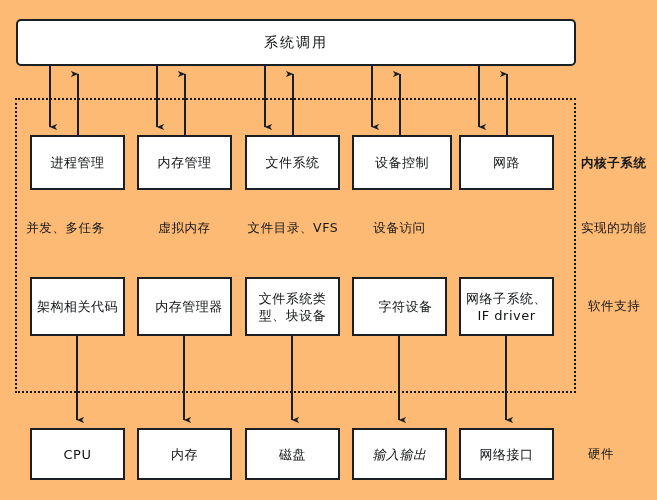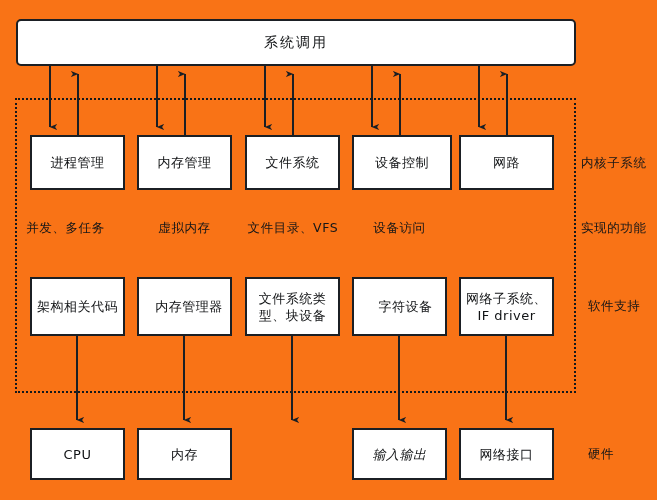--- a/index.html
+++ b/index.html
@@ -8,21 +8,21 @@
     background: #ffffff;
   }
   body {
     font-family: "DejaVu Sans", "Liberation Sans", sans-serif;
     color: #1a1a1a;
   }
   #canvas {
     position: relative;
     width: 657px;
     height: 500px;
-    background: #f97316;
+    background: #fdba74;
     overflow: hidden;
   }
   .box {
     position: absolute;
     box-sizing: border-box;
     border: 2px solid #1b1f24;
     background: #ffffff;
     display: flex;
     align-items: center;
     justify-content: center;
@@ -163,28 +163,31 @@
   <div class="box" style="left:459px; top:277px; width:95px; height:59px;">
     <span class="lbl-inner">网络子系统、IF driver</span>
   </div>
 
   <div class="box" style="left:30px; top:428px; width:95px; height:52px;">
     <span class="lbl-inner">CPU</span>
   </div>
   <div class="box" style="left:137px; top:428px; width:95px; height:52px;">
     <span class="lbl-inner">内存</span>
   </div>
+  <div class="box" style="left:245px; top:428px; width:95px; height:52px;">
+    <span class="lbl-inner">磁盘</span>
+  </div>
   <div class="box" style="left:352px; top:428px; width:95px; height:52px;font-style:italic;">
     <span class="lbl-inner">输入输出</span>
   </div>
   <div class="box" style="left:459px; top:428px; width:95px; height:52px;">
     <span class="lbl-inner">网络接口</span>
   </div>
 
-  <div class="side-label" style="left:581px; top:155px;">
+  <div class="side-label" style="left:581px; top:155px;font-weight:bold;">
     <span>内核子系统</span>
   </div>
   <div class="side-label" style="left:581px; top:220px;">
     <span>实现的功能</span>
   </div>
   <div class="side-label" style="left:588px; top:298px;">
     <span>软件支持</span>
   </div>
   <div class="side-label" style="left:588px; top:446px;">
     <span>硬件</span>

